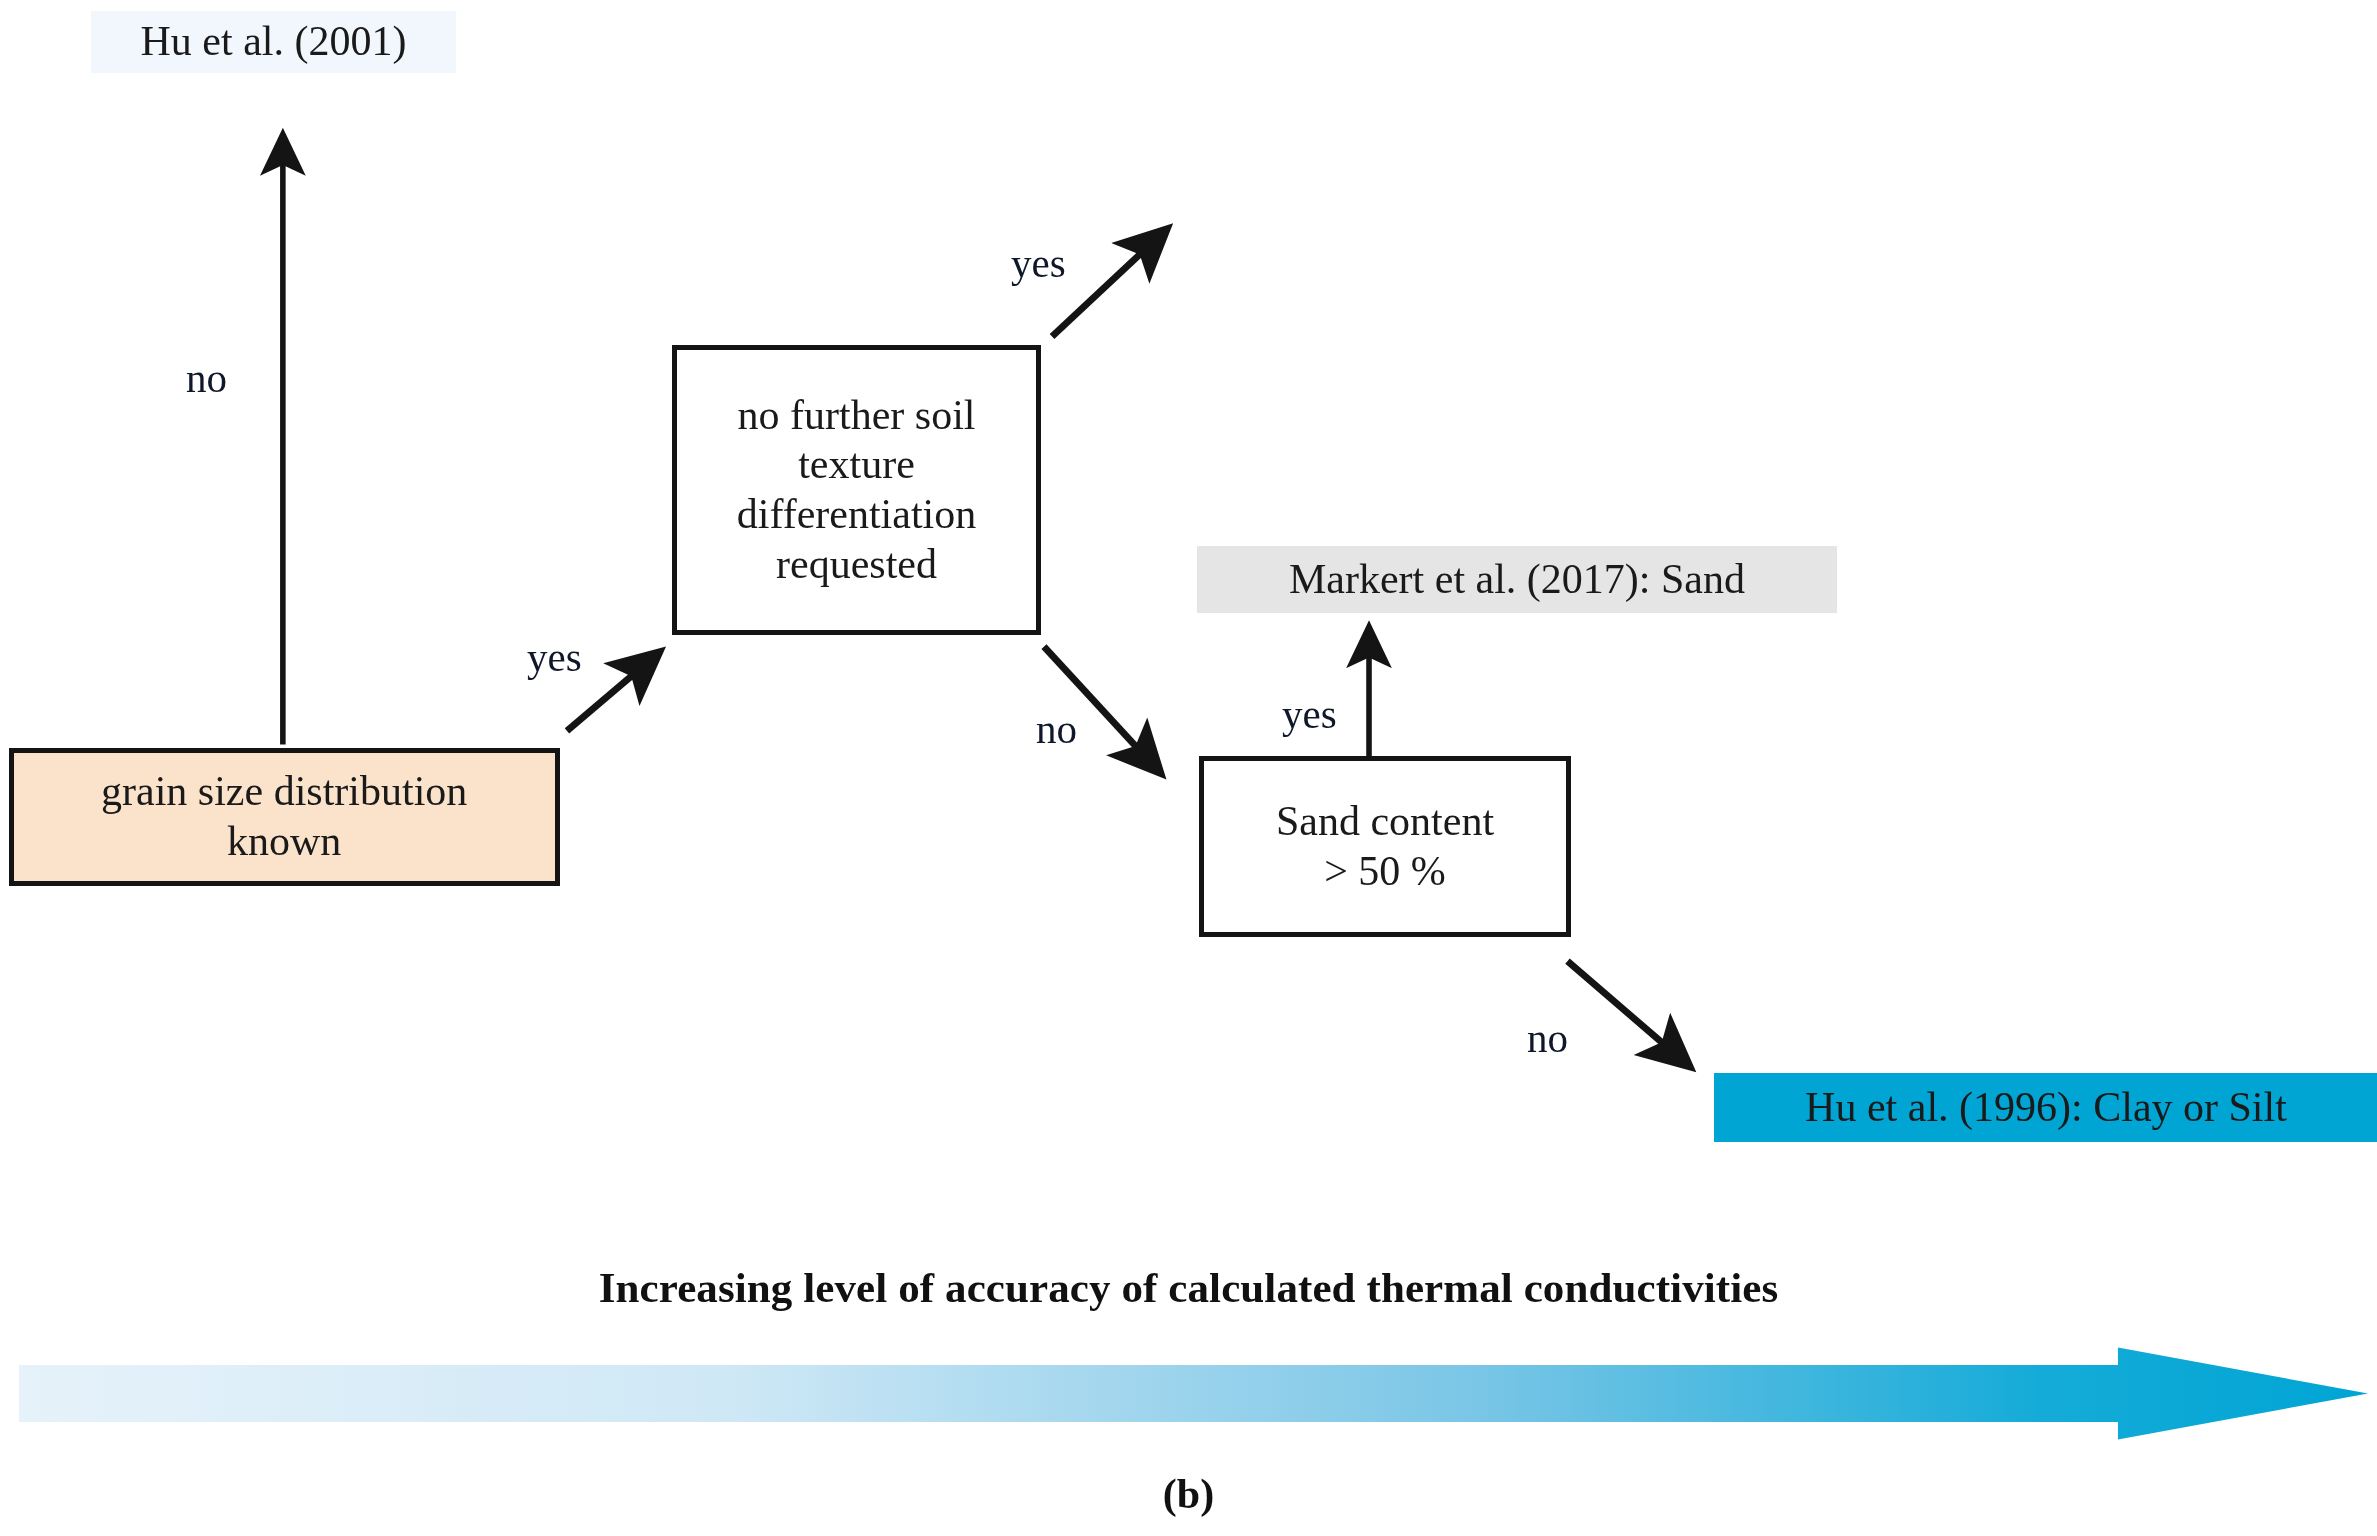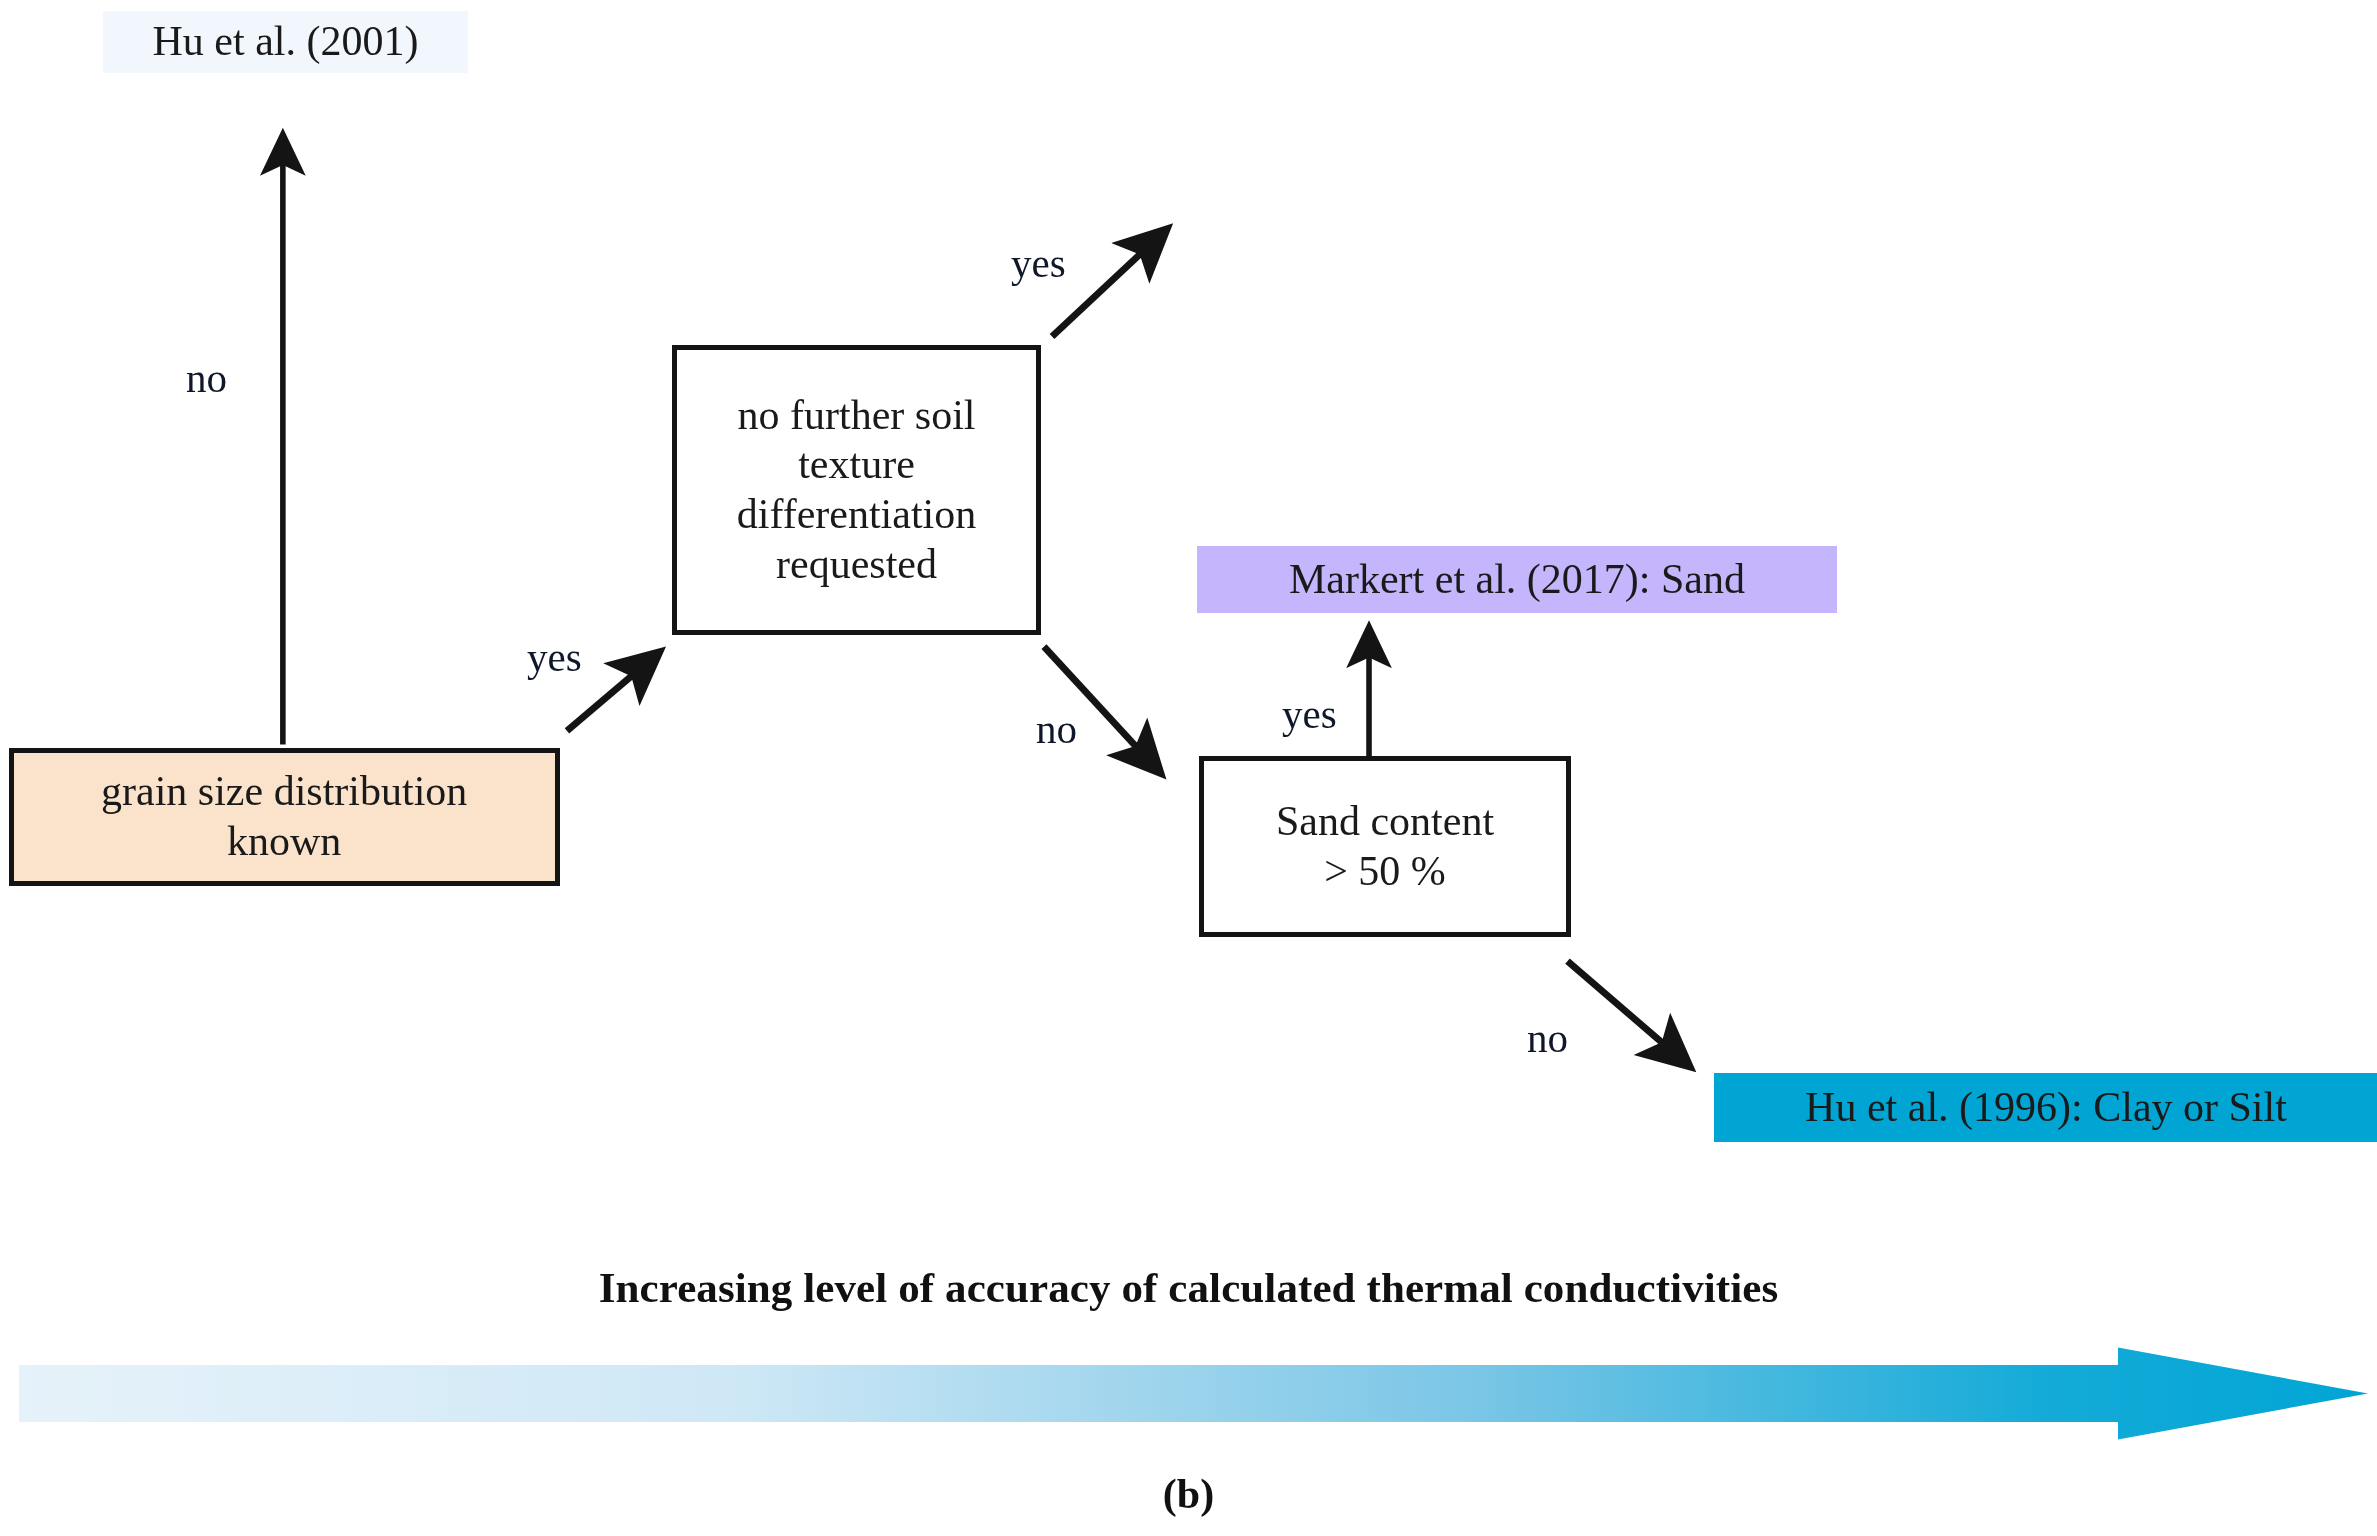--- a/index.html
+++ b/index.html
@@ -33,23 +33,23 @@
     padding: 3.7px 11.2px;
   }
 
   
   .boxed {
     border: 5.6px solid #141414;
     font-size: 42px;
   }
 
   
-  #node-hu2001        { left: 103px;  top: 11.2px;   width: 365px;  height: 62px; background: #f2f7fd; }
+  #node-hu2001        { left: 91px;  top: 11.2px;   width: 365px;  height: 62px; background: #f2f7fd; }
   #node-markert2017   { left: 1195px; top: 154px;  width: 475px;  height: 67px; background: #aed9ef; }
-  #node-markert-sand  { left: 1197px; top: 546px;  width: 640px; height: 67px; background: #c4b5fd; }
+  #node-markert-sand  { left: 1197px; top: 546px;  width: 640px; height: 67px; background: #e5e5e5; }
   #node-hu-clay-silt  { left: 1714px; top: 1073px; width: 664px; height: 69px; background: #00a5d4; }
 
   #node-grain-size    { left: 8.7px;   top: 748px; width: 551px;  height: 138px; background: #fbe3cb; }
   #node-no-further    { left: 672px; top: 345px;  width: 369px;  height: 290px; background: #ffffff; }
   #node-sand-content  { left: 1199px; top: 756px; width: 372px;  height: 181px; background: #ffffff; }
 
   
   .edge-label {
     position: absolute;
     font-size: 41px;

